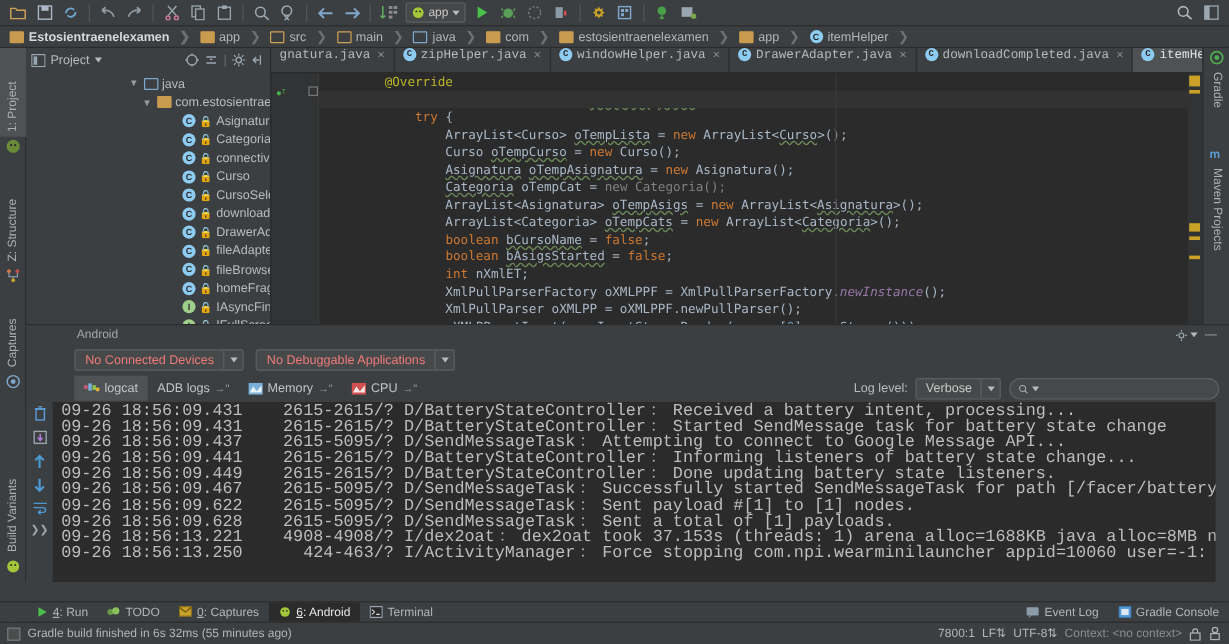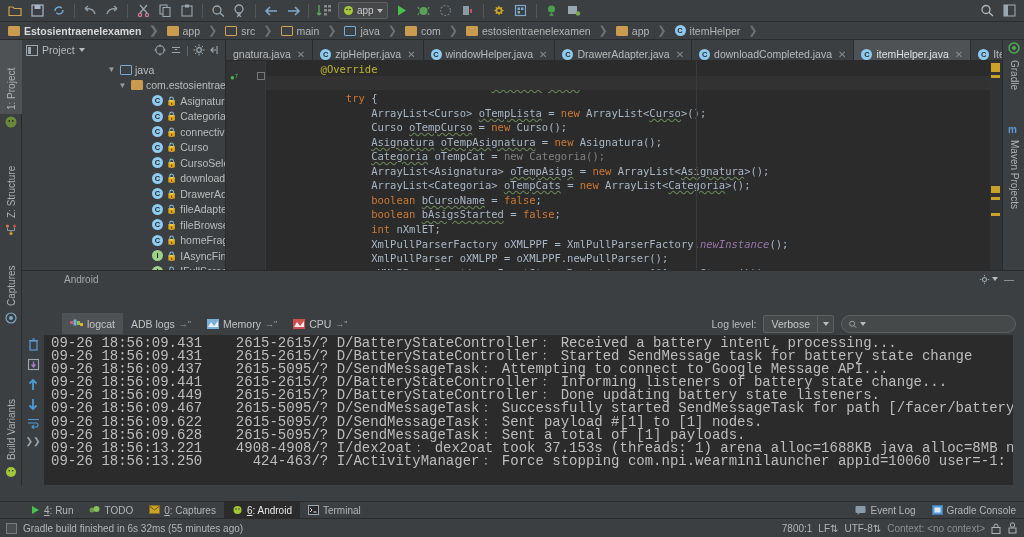--- a/index.html
+++ b/index.html
@@ -69,22 +69,22 @@
   .lock{ color:#62a862; font-size:9px; flex:none; }
   .folder{ width:12px;height:10px;border:1px solid #d0a255;border-radius:1px;
            background:transparent; flex:none; position:relative;}
   .folder.blue{ border-color:#7ca9d0; }
   .folder.pkg{ background:#c99b4e; border-color:#c99b4e; }
 
   
   #editorwrap{ flex:1; display:flex; flex-direction:column; min-width:0; background:#2b2b2b; }
   #tabs{ height:21px; display:flex; align-items:stretch; background:#3c3f41; overflow:hidden;
          border-bottom:1px solid #2b2b2b; flex:none;}
-  .etab{ display:flex; align-items:flex-end; gap:4px; padding:0 7px; font-size:10.5px;
-         color:#b9b9b9; border-right:1px solid #2b2b2b; white-space:nowrap; }
+  .etab{ display:flex; align-items:flex-start; gap:4px; padding:0 7px; font-size:10.5px;
+         color:#b9b9b9; border-right:1px solid #2b2b2b; white-space:nowrap;font-family:Liberation Mono, monospace; }
   .etab.active{ background:#4e5254; color:#e0e0e0; }
   .etab .x{ color:#8a8a8a; font-size:10px; margin-left:2px;}
 
   #code{ flex:1; display:flex; position:relative; overflow:hidden; background:#2b2b2b;}
   #gutter{ width:30px; flex:none; background:#313335; position:relative;}
   #gutmark{ position:absolute; left:4px; top:12px; font-size:8px; color:#4caf50;}
   #foldcol{ width:10px; flex:none; background:#313335; border-right:1px solid #3a3a3a; position:relative;}
   #codearea{ flex:1; position:relative; overflow:hidden; padding-top:1px; }
   pre.src{ font-family:"DejaVu Sans Mono","Liberation Mono", monospace; font-size:10.5px;
            line-height:14.55px; color:#a9b7c6; white-space:pre; padding-left:4px; }
@@ -635,20 +635,32 @@
       <svg width="11" height="11" viewBox="0 0 12 12">
           <circle cx="6" cy="6" r="2.2" fill="none" stroke="#9aa7b0" stroke-width="1.1"></circle>
           <path d="M6 1v1.6M6 9.4V11M1 6h1.6M9.4 6H11" stroke="#9aa7b0" stroke-width="1"></path>
         </svg>
     </span>
     <span class="caret" style="margin:0 6px 0 2px;"></span>
     <span style="padding-right:4px;">—</span>
   </div>
 
   <div id="selrow">
+    <div class="combo">
+      <span class="txt">No Connected Devices</span>
+      <span class="arw">
+          <span class="caret"></span>
+        </span>
+    </div>
+    <div class="combo">
+      <span class="txt">No Debuggable Applications</span>
+      <span class="arw">
+          <span class="caret"></span>
+        </span>
+    </div>
   </div>
 
   <div id="toolrow">
     <div class="ltab active">
       <span>
         <svg width="13" height="10" viewBox="0 0 13 10">
             <rect x="0" y="2" width="3" height="3" fill="#d05a7a"></rect>
             <rect x="3.5" y="0.5" width="3" height="6" fill="#7ab0d8"></rect>
             <rect x="7" y="2" width="3" height="4" fill="#8cc050"></rect>
             <rect x="10" y="4" width="3" height="3" fill="#e0b030"></rect>

